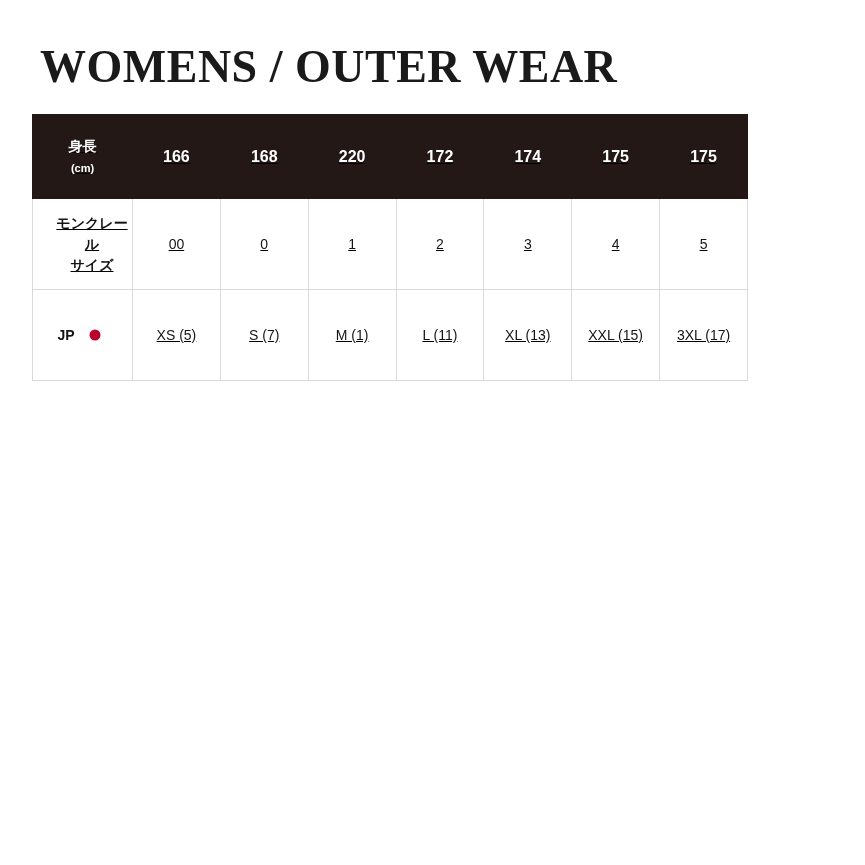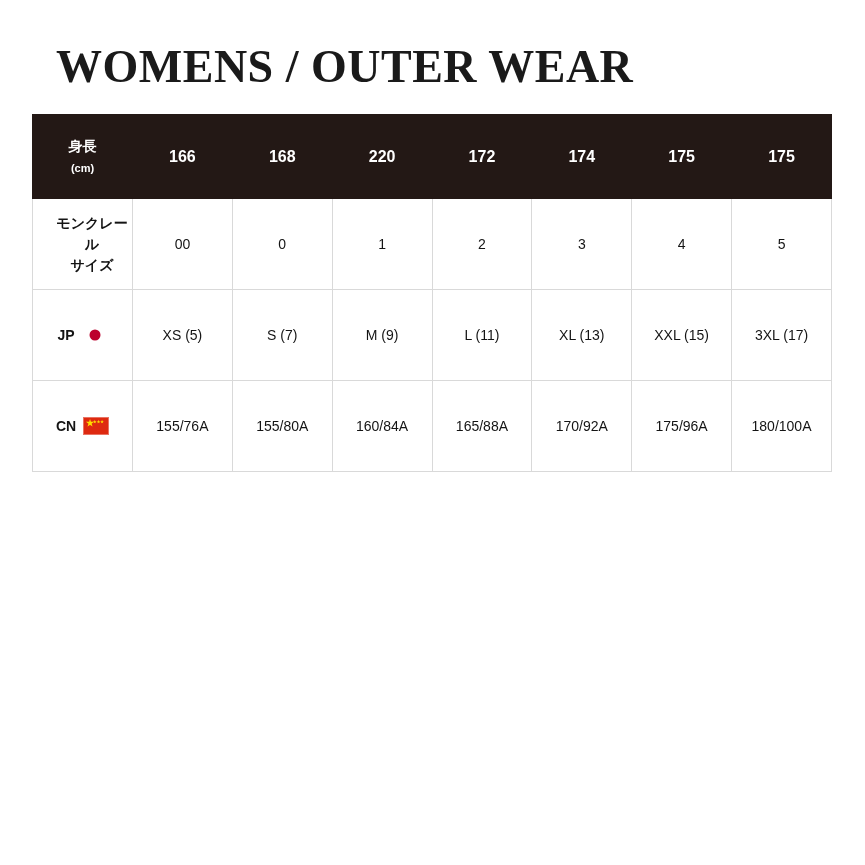--- a/index.html
+++ b/index.html
@@ -15,34 +15,35 @@
     position: relative;
     overflow: hidden;
   }
   #title {
     font-family: "Liberation Serif", serif;
     font-weight: bold;
     font-size: 46px;
     letter-spacing: 0.5px;
     color: #1a1a1a;
     position: absolute;
-    left: 56px;
+    left: 40px;
     top: 40px;
     white-space: nowrap;
   }
   #chart-wrap {
     position: absolute;
     left: 32px;
     top: 114px;
     width: 800px;
   }
   table.size-chart {
     border-collapse: collapse;
-    width: 800px;
+    width: 716px;
     table-layout: fixed;
+    text-decoration: underline;
   }
   table.size-chart td, table.size-chart th {
     border: 1px solid #d9d9d9;
     text-align: center;
     vertical-align: middle;
     font-size: 14px;
     color: #141414;
     background: #ffffff;
     padding: 0;
   }
@@ -208,43 +209,28 @@
 
         <tr class="r-body">
           <td class="rowlabel">
             <span class="lbl-inline">
               <span>JP</span>
               <span class="flag flag-jp"></span>
             </span>
           </td>
           <td class="val">XS (5)</td>
           <td class="val">S (7)</td>
-          <td class="val">M (9)</td>
+          <td class="val">M (1)</td>
           <td class="val">L (11)</td>
           <td class="val">XL (13)</td>
           <td class="val">XXL (15)</td>
           <td class="val">3XL (17)</td>
         </tr>
 
 
-        <tr class="r-body">
-          <td class="rowlabel">
-            <span class="lbl-inline">
-              <span>CN</span>
-              <span class="flag flag-cn"></span>
-            </span>
-          </td>
-          <td class="val">155/76A</td>
-          <td class="val">155/80A</td>
-          <td class="val">160/84A</td>
-          <td class="val">165/88A</td>
-          <td class="val">170/92A</td>
-          <td class="val">175/96A</td>
-          <td class="val">180/100A</td>
-        </tr>
 
 
 
 
       </tbody>
     </table>
   </div>
 
 </div>
 

